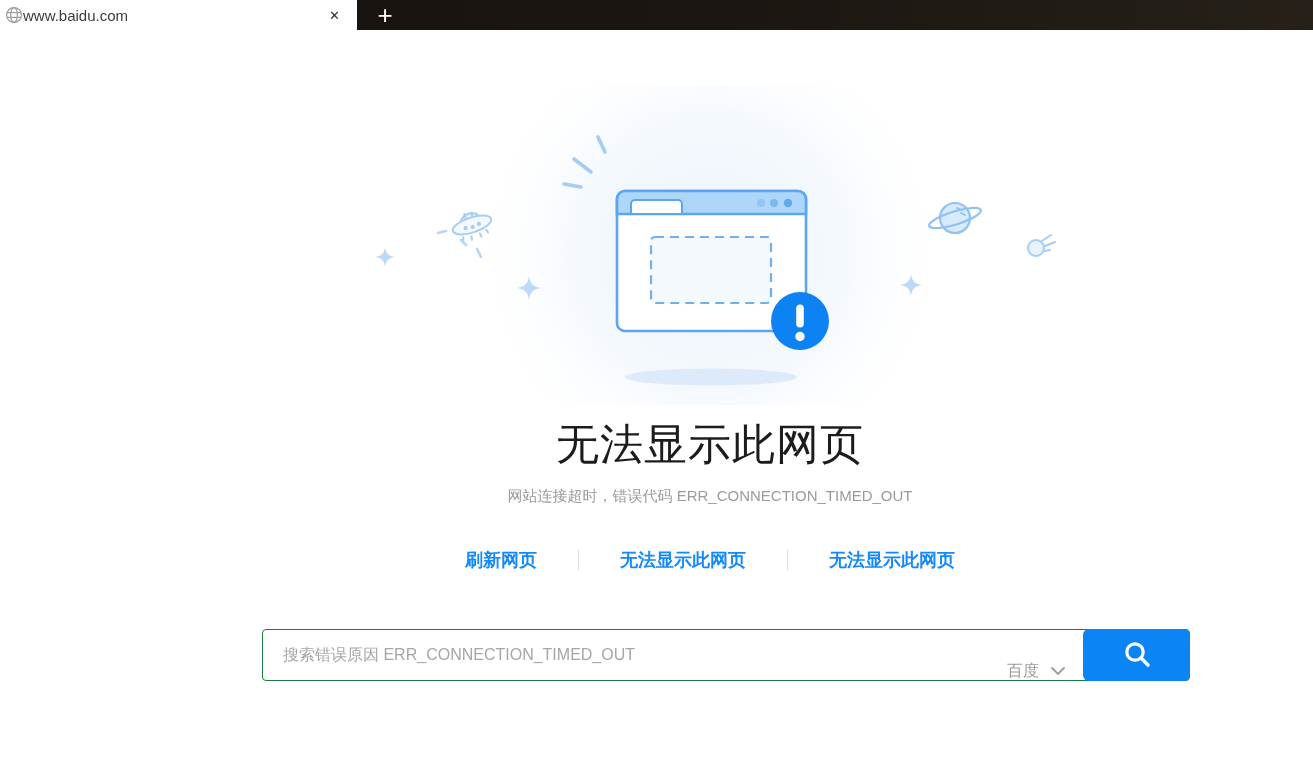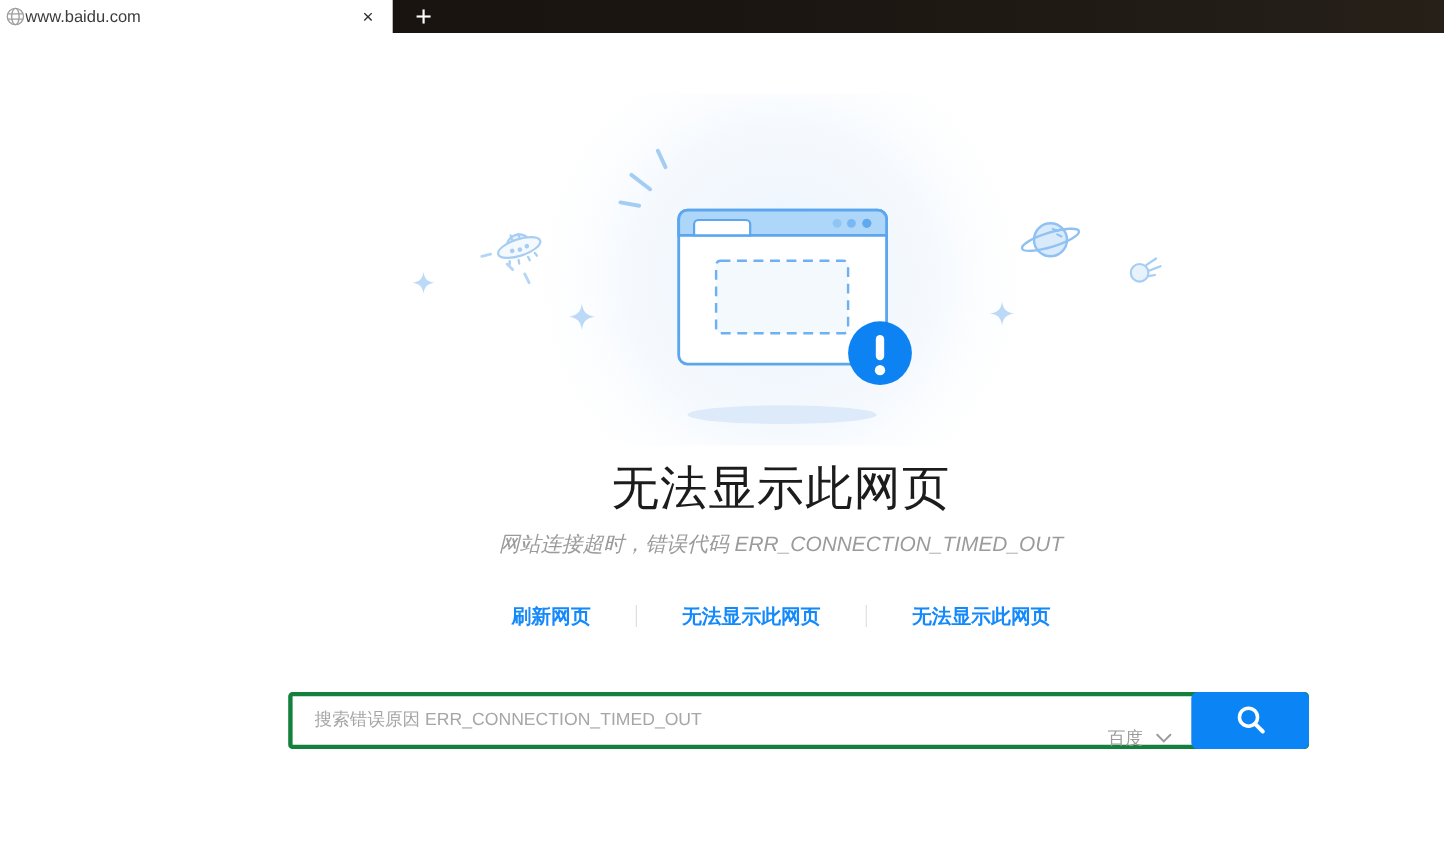--- a/index.html
+++ b/index.html
@@ -20,28 +20,28 @@
 
   
   .content { width:928px; margin-left:262px; text-align:center; }
   .shift { position:relative; left:-16px; }
 
   .hero { margin-top:55px; height:320px; }
   .hero svg { display:block; margin:0 auto; }
 
   .err-title { margin-top:16px; font-size:43px; line-height:46px; color:#1c1c1c;
     font-weight:400; letter-spacing:1px; }
-  .err-sub { margin-top:18px; font-size:19px; line-height:22px; color:#9b9b9b;font-style:italic; }
+  .err-sub { margin-top:18px; font-size:15px; line-height:22px; color:#9b9b9b; }
 
   .links { margin-top:41px; display:flex; align-items:center; justify-content:center;font-weight:bold; }
   .err-link { font-size:18px; color:#1489fc; text-decoration:none; cursor:pointer; }
   .link-sep { width:1px; height:20px; background:#dcdcdc; margin:0 41px; }
 
   .searchbar { margin-top:57px; position:relative; height:52px; width:928px; }
-  .search-input { width:100%; height:52px; border:4px solid #15803d; border-radius:4px;
+  .search-input { width:100%; height:52px; border:1px solid #15803d; border-radius:4px;
     padding:0 240px 0 20px; font-size:16px; color:#333; outline:none;
     font-family:"Liberation Sans","DejaVu Sans",sans-serif; }
   .search-input::placeholder { color:#a6a6a6; }
   .engine { position:absolute; right:124px; top:16px; height:52px; display:flex;
     align-items:center; gap:11px; color:#9b9b9b; font-size:16px; cursor:pointer;text-align:center; }
   .search-btn { position:absolute; right:0; top:0; width:107px; height:52px;
     background:#0b84f6; border:none; border-radius:6px; display:flex;
     align-items:center; justify-content:center; cursor:pointer; }
 </style>
 </head>

